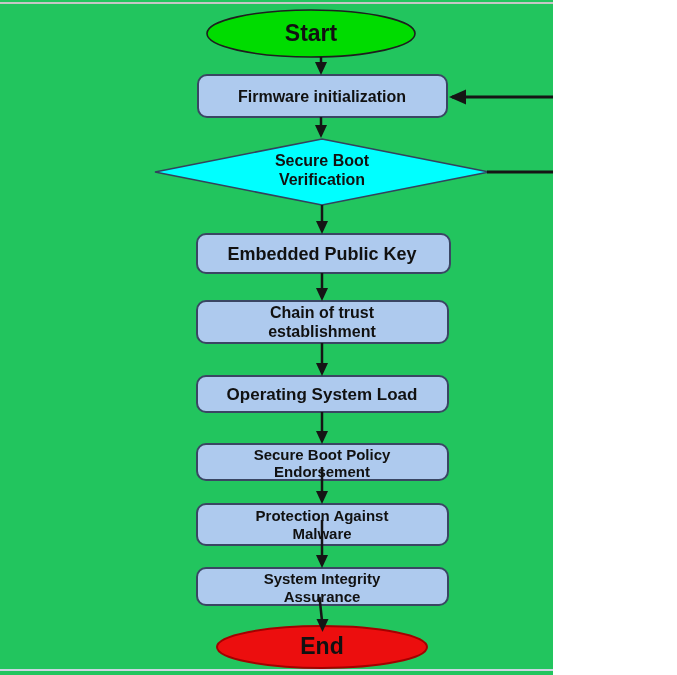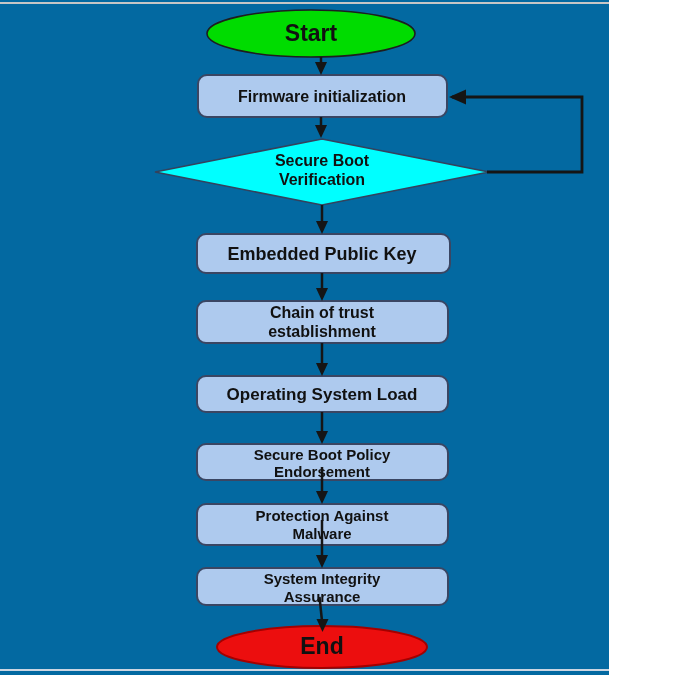--- a/index.html
+++ b/index.html
@@ -1,16 +1,16 @@
 <!DOCTYPE html>
 <html><head>
 <meta charset="utf-8">
 <style>
   html,body{margin:0;padding:0;background:#ffffff;}
-  .stage{position:relative;width:609px;height:675px;background:#0369a1;overflow:hidden;}
+  .stage{position:relative;width:553px;height:675px;background:#22c55e;overflow:hidden;}
   svg{display:block;}
   
   .node{stroke-width:2px;}
   .node-process{stroke:#3a4663;}
   .node-decision{stroke:#33425d;stroke-width:1.6px;}
   .node-start{stroke:#1e1e1e;stroke-width:1.6px;}
   .node-end{stroke:#a40000;}
   
   .arrow line,.arrow polyline{stroke:#151515;stroke-width:2.5px;fill:none;}
   .arrow.loop polyline{stroke-width:2.8px;}

